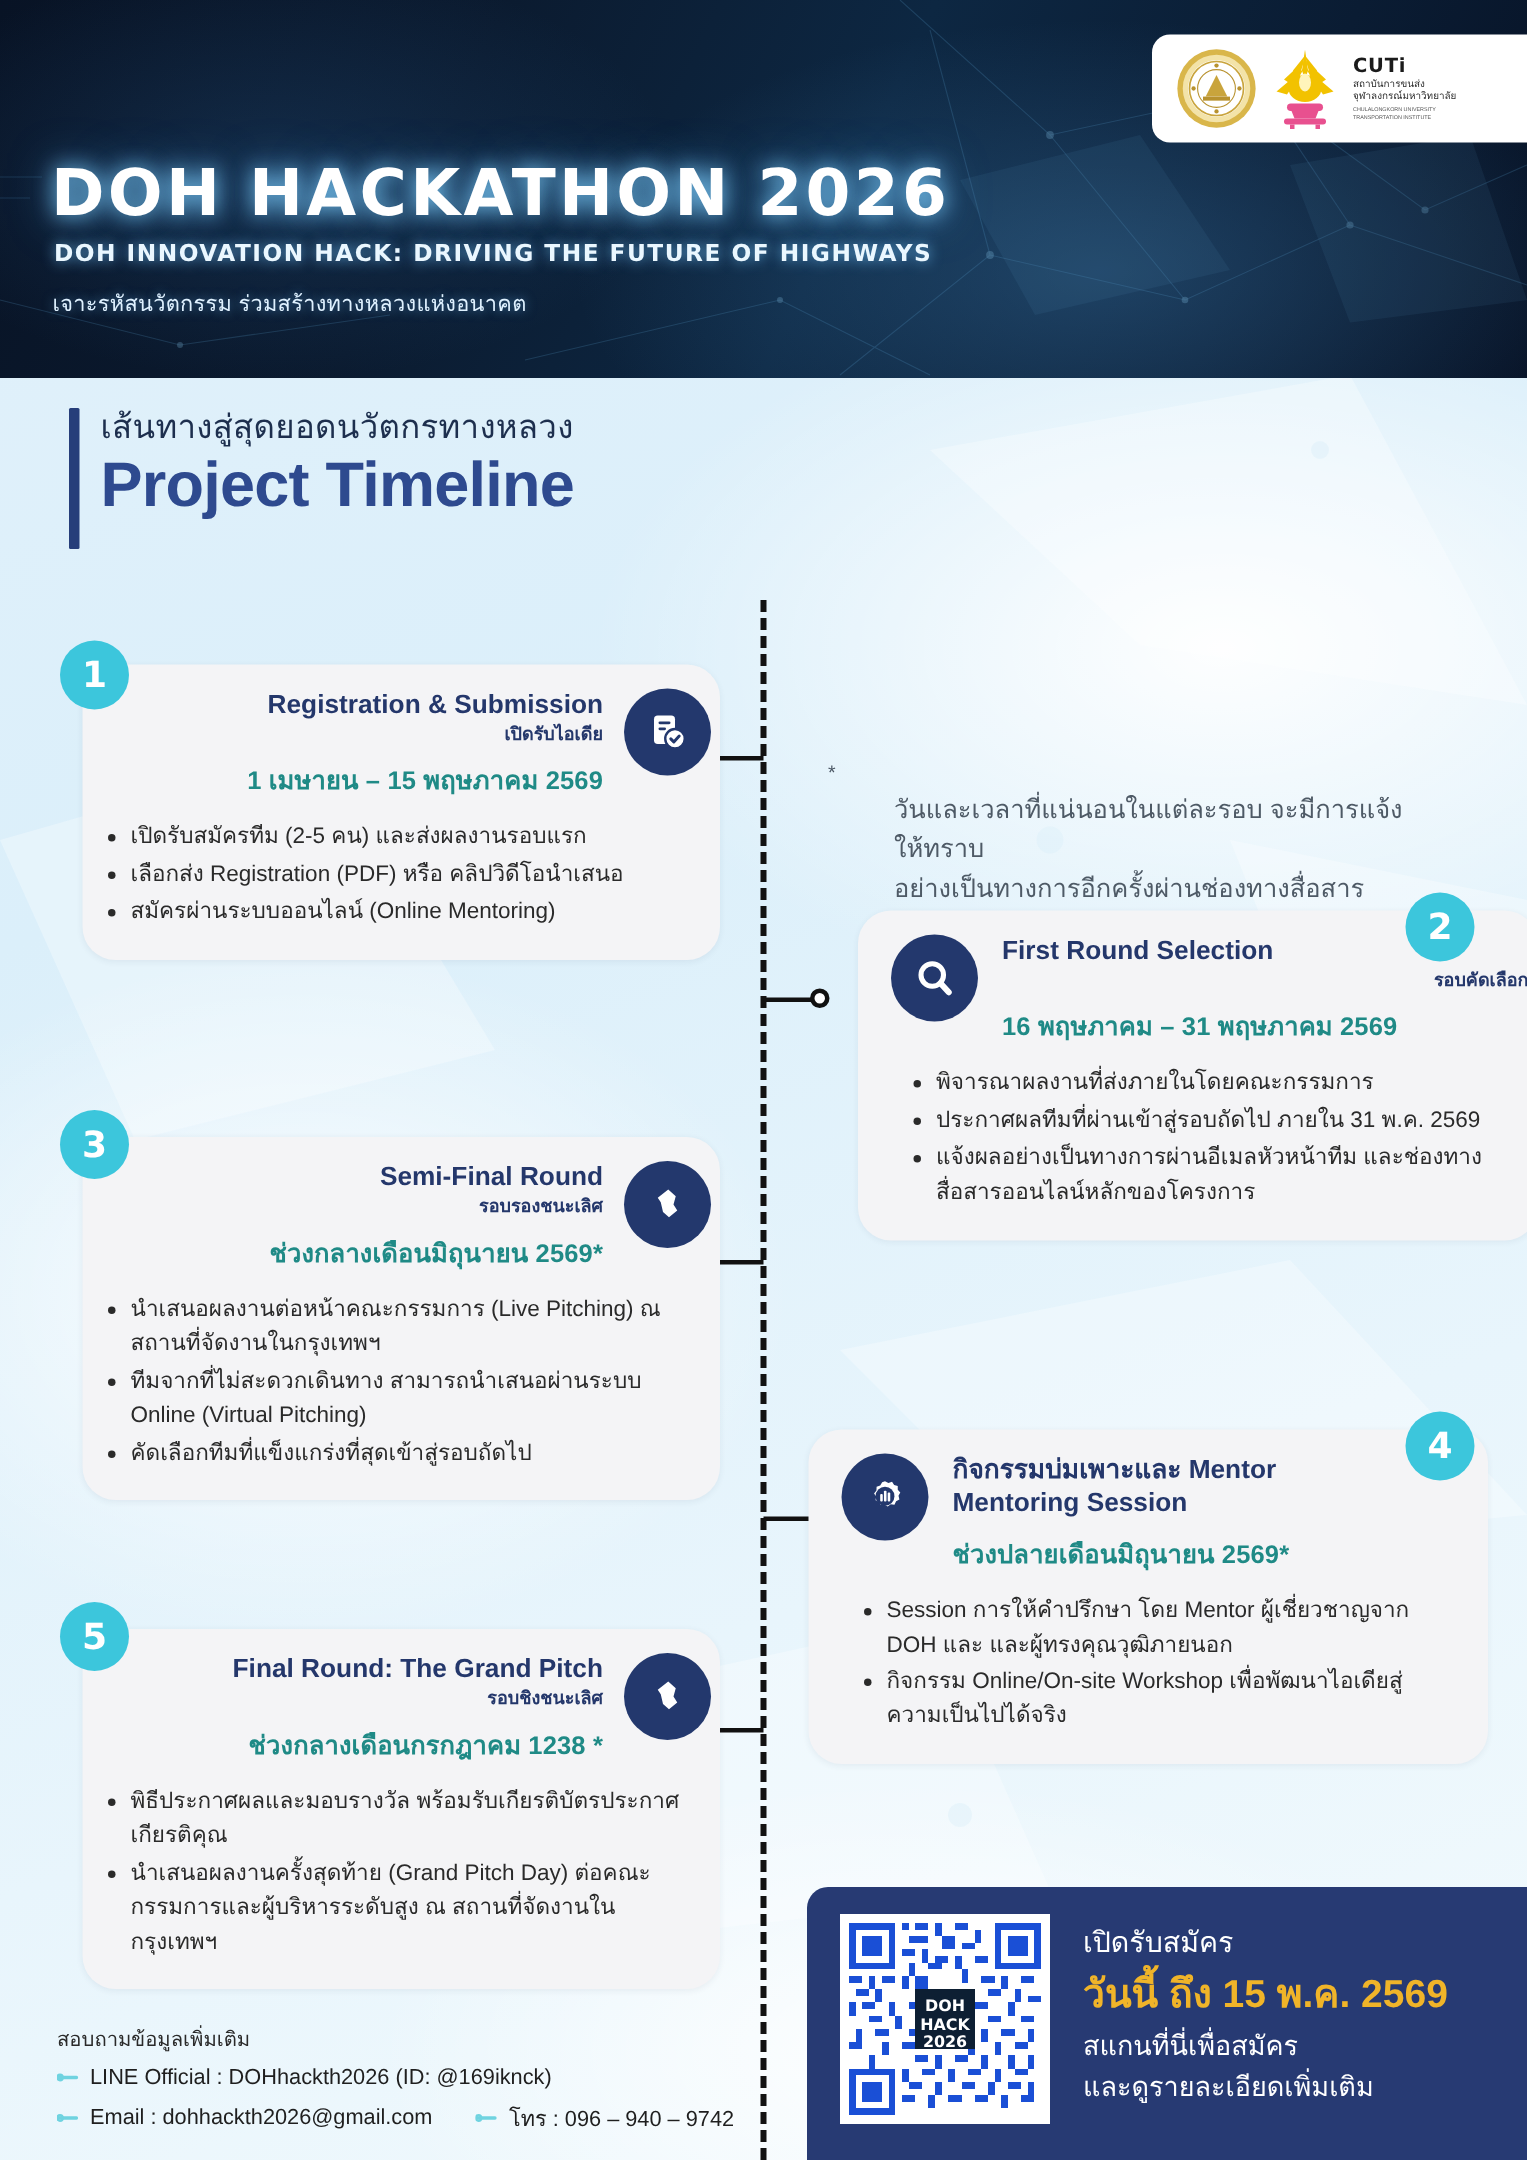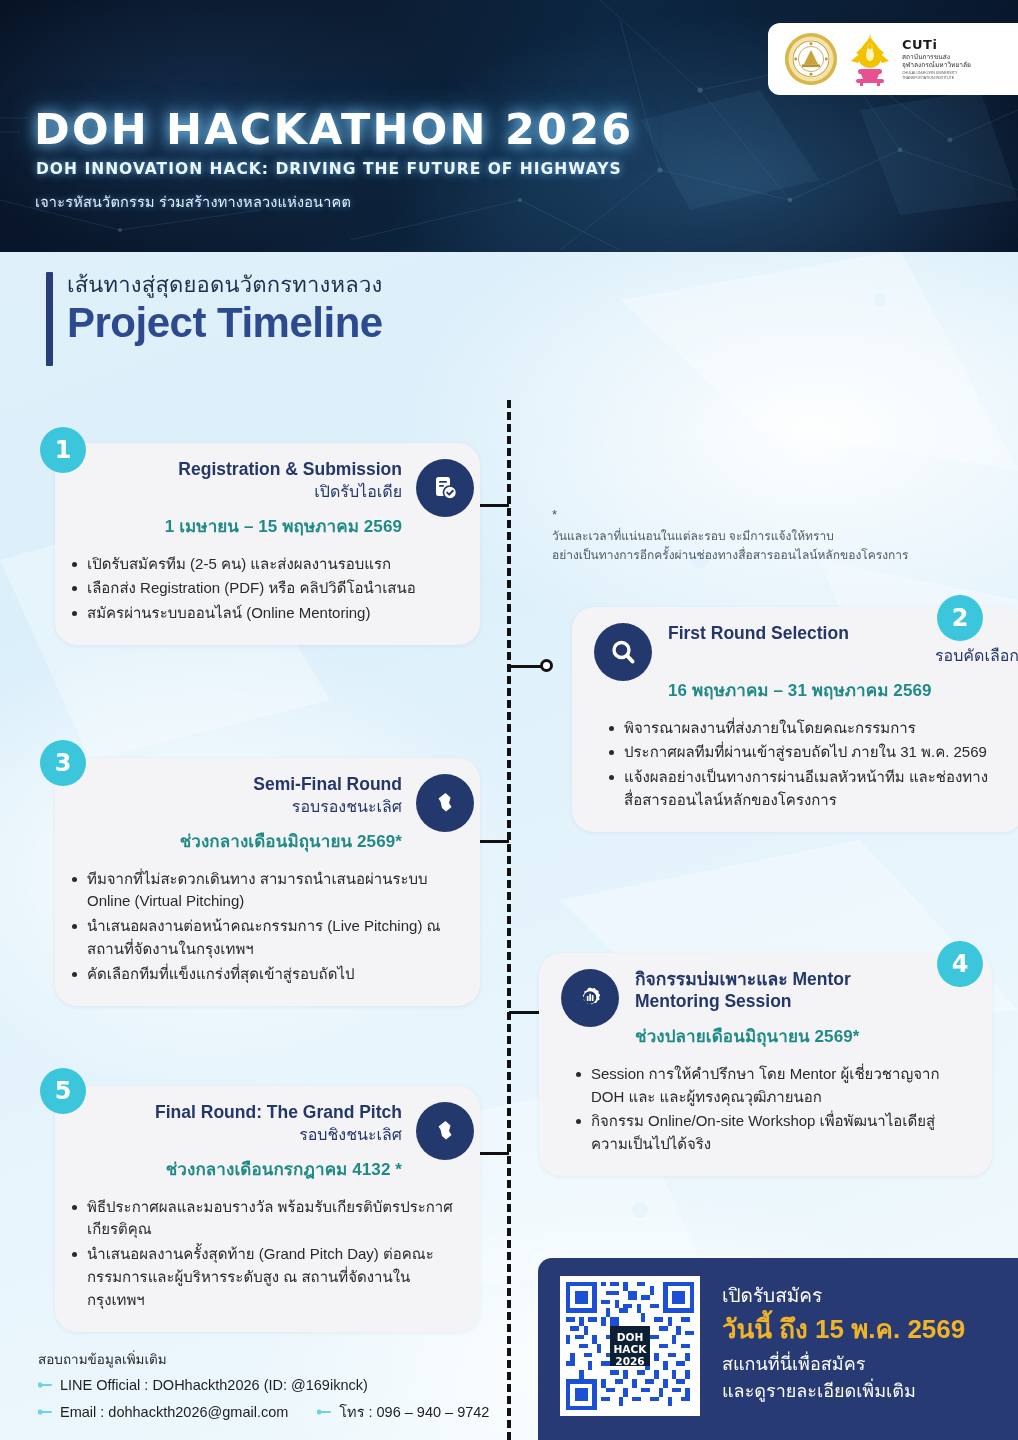--- a/index.html
+++ b/index.html
@@ -113,21 +113,21 @@
   .card {
     position: absolute;
     background: #f4f4f6;
     border-radius: 22px;
     box-shadow: 0 1px 4px rgba(40,60,90,0.07);
   }
   .card-head { display: flex; align-items: flex-start; padding: 16px 6px 0 22px; }
   .card-head.left-icon { flex-direction: row; }
   .card-titles { flex: 1; }
   .c-en { font-size: 17.5px; font-weight: bold; color: #24376b; line-height: 1.25; }
-  .c-th { font-size: 16px; font-weight: normal; color: #24376b; line-height: 1.3; margin-top: 1px; text-align: right; }
+  .c-th { font-size: 12px; font-weight: bold; color: #24376b; line-height: 1.3; margin-top: 1px; text-align: right; }
   .c-date { font-size: 17px; font-weight: bold; color: #1f8a86; margin-top: 9px; letter-spacing: .1px; }
   .align-right { text-align: right; }
   .align-left { text-align: left; }
 
   .c-icon {
     width: 58px; height: 58px; border-radius: 50%;
     background: #23386d;
     display: flex; align-items: center; justify-content: center;
     flex: none;
   }
@@ -155,21 +155,21 @@
     color: #ffffff;
     font-size: 24px; font-weight: bold;
     display: flex; align-items: center; justify-content: center;
     font-family: "DejaVu Sans", sans-serif;
     z-index: 3;
   }
 
   
   .note { position: absolute; left: 552px; top: 508px; width: 400px; }
   .note-star { font-size: 13px; color: #4a5663; line-height: 1; }
-  .note-text { font-size: 12px; color: #4e5a66; line-height: 1.55; margin-top: 6px; }
+  .note-text { font-size: 17px; color: #4e5a66; line-height: 1.55; margin-top: 6px; margin-left: 44px; }
 
   
   .contact { position: absolute; left: 38px; top: 1348px; width: 470px; }
   .contact-h { font-size: 13.5px; color: #2a2a2a; }
   .contact-row { display: flex; align-items: center; gap: 7px; margin-top: 7px; font-size: 14.5px; color: #1f1f1f; }
   .c-dash { width: 15px; height: 8px; flex: none; }
   .contact-inline { display: flex; align-items: center; gap: 7px; margin-left: 22px; }
 
   
   .qr-panel {
@@ -376,22 +376,22 @@
         <div class="c-th">รอบรองชนะเลิศ</div>
         <div class="c-date">ช่วงกลางเดือนมิถุนายน 2569*</div>
       </div>
       <div class="c-icon to-right">
         <svg width="30" height="30" viewBox="0 0 30 30" fill="#ffffff">
           <path d="M15.5 5 L20.5 9.5 L19 15 L21.5 19 L16 23.5 L12 20 L10.5 13.5 L8.5 10.5 Z"></path>
         </svg>
       </div>
     </div>
     <ul class="bullets">
+      <li>นำเสนอผลงานต่อหน้าคณะกรรมการ (Live Pitching) ณ สถานที่จัดงานในกรุงเทพฯ</li>
       <li>ทีมจากที่ไม่สะดวกเดินทาง สามารถนำเสนอผ่านระบบ Online (Virtual Pitching)</li>
-      <li>นำเสนอผลงานต่อหน้าคณะกรรมการ (Live Pitching) ณ สถานที่จัดงานในกรุงเทพฯ</li>
       <li>คัดเลือกทีมที่แข็งแกร่งที่สุดเข้าสู่รอบถัดไป</li>
     </ul>
   </div>
   <div class="num-badge" style="left:40px; top:740px;">3</div>
 
   <div class="card" style="left:539px; top:953px; width:453px;">
     <div class="card-head left-icon">
       <div class="c-icon to-left">
         <svg width="30" height="30" viewBox="0 0 30 30" fill="#ffffff">
           <path d="M15 4.5 l2.3 1.1 l2.4 -0.7 l1.4 2.1 l2.4 0.7 l0 2.5 l1.7 1.8 l-1.2 2.2 l0.6 2.4 l-2.2 1.2 l-1.1 2.3 l-2.5 -0.2 l-2 1.5 l-2.1 -1.3 l-2.5 0.3 l-1.2 -2.2 l-2.3 -1 l0.4 -2.5 l-1.4 -2.1 l1.6 -1.9 l0.1 -2.5 l2.4 -0.8 l1.3 -2.2 Z"></path>
@@ -412,21 +412,21 @@
       <li>กิจกรรม Online/On-site Workshop เพื่อพัฒนาไอเดียสู่ความเป็นไปได้จริง</li>
     </ul>
   </div>
   <div class="num-badge" style="left:937px; top:941px;">4</div>
 
   <div class="card" style="left:55px; top:1086px; width:425px;">
     <div class="card-head">
       <div class="card-titles align-right">
         <div class="c-en">Final Round: The Grand Pitch</div>
         <div class="c-th">รอบชิงชนะเลิศ</div>
-        <div class="c-date">ช่วงกลางเดือนกรกฎาคม 4132 *</div>
+        <div class="c-date">ช่วงกลางเดือนกรกฎาคม 1238 *</div>
       </div>
       <div class="c-icon to-right">
         <svg width="30" height="30" viewBox="0 0 30 30" fill="#ffffff">
           <path d="M15.5 5 L20.5 9.5 L19 15 L21.5 19 L16 23.5 L12 20 L10.5 13.5 L8.5 10.5 Z"></path>
         </svg>
       </div>
     </div>
     <ul class="bullets">
       <li>พิธีประกาศผลและมอบรางวัล พร้อมรับเกียรติบัตรประกาศเกียรติคุณ</li>
       <li>นำเสนอผลงานครั้งสุดท้าย (Grand Pitch Day) ต่อคณะกรรมการและผู้บริหารระดับสูง ณ สถานที่จัดงานในกรุงเทพฯ</li>

